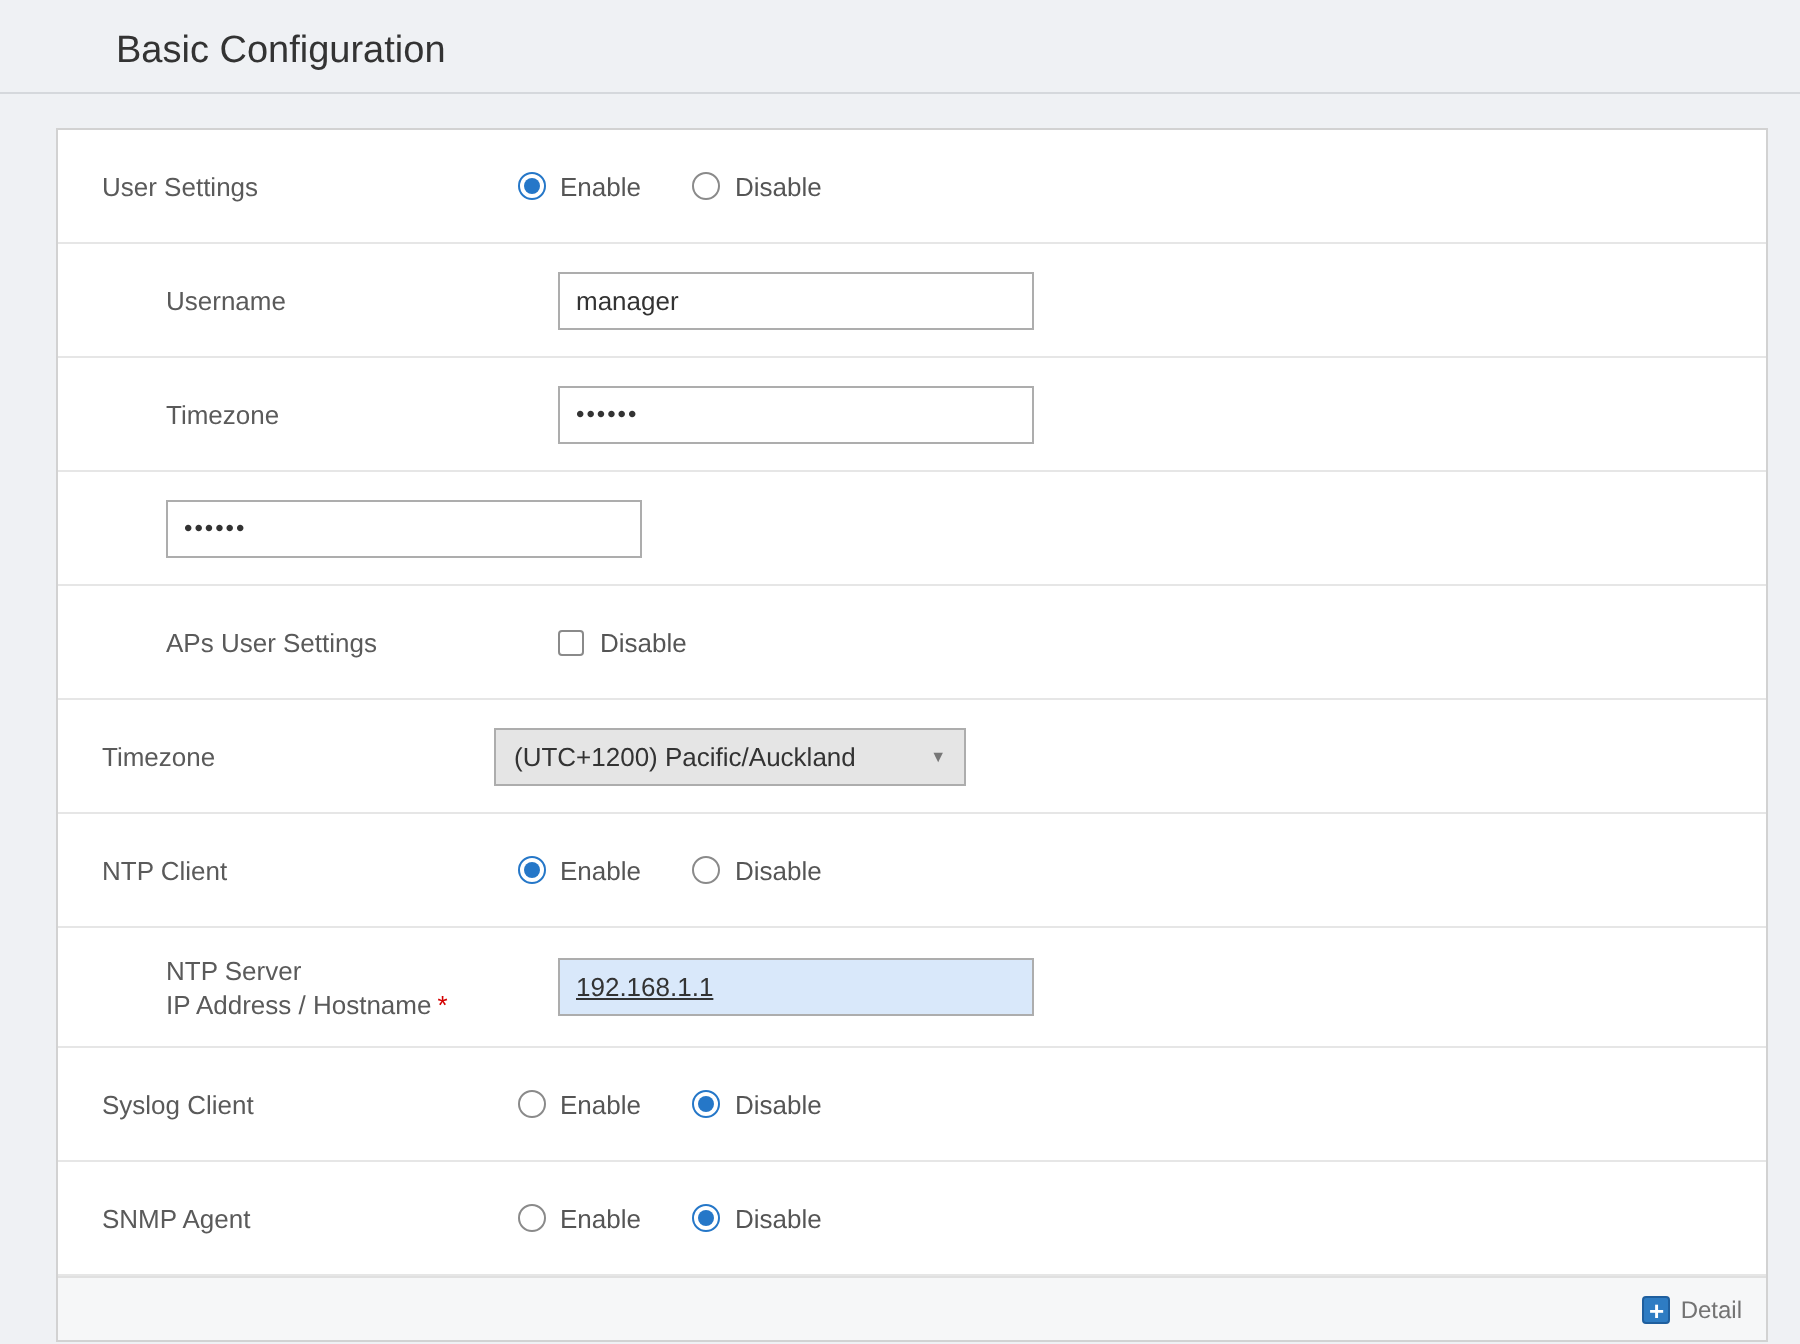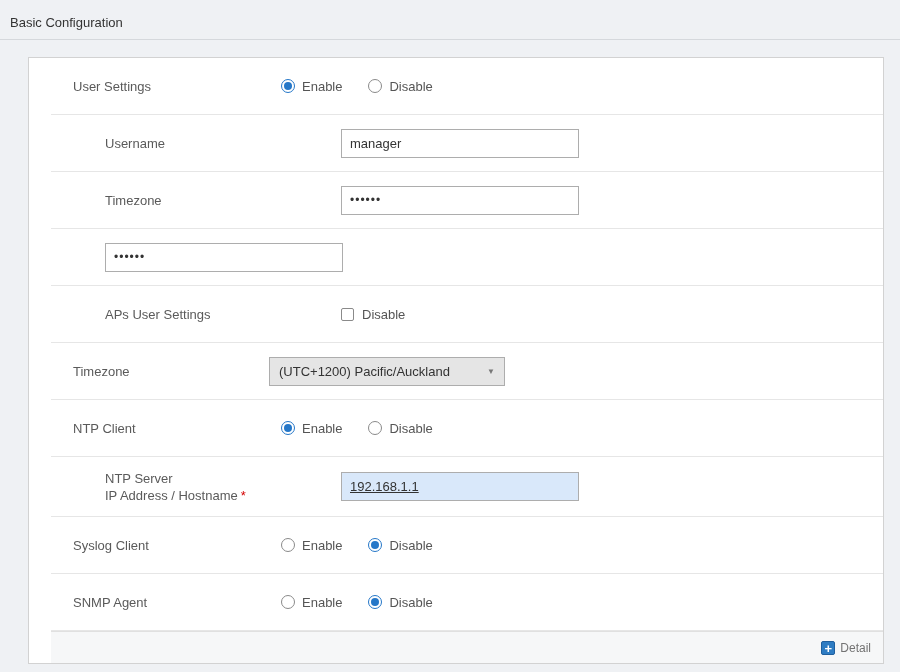--- a/index.html
+++ b/index.html
@@ -7,44 +7,44 @@
   body {
     background: #eff1f4;
     font-family: "Liberation Sans", sans-serif;
     color: #333;
     overflow: hidden;
   }
   .page-header {
     padding: 15px 0 0 10px;
   }
   .page-header h1 {
-    font-size: 13px;
+    font-size: 19px;
     font-weight: 400;
     color: #333;
     padding-bottom: 9px;
+    margin-left: 48px;
   }
   .header-divider {
     border-bottom: 1px solid #d5d8dc;
   }
   .panel {
     width: 856px;
     margin: 17px 16px 0 28px;
     background: #ffffff;
     border: 1px solid #d2d2d2;
-    padding-left: 22px;
   }
   .row {
     display: flex;
     align-items: center;
     min-height: 57px;
     padding-left: 22px;
     border-bottom: 1px solid #e6e6e6;
     background: #fff;
   }
-  .row.sub { padding-left: 54px; gap: 40px; }
+  .row.sub { padding-left: 54px; }
   .row:last-of-type { border-bottom: none; }
   .row-label {
     width: 196px;
     flex: 0 0 196px;
     font-size: 13px;
     color: #5a5a5a;
   }
   .row-label.two-line { line-height: 17px; }
   .required-mark { color: #d40000; margin-left: 3px; }
   .control { display: flex; align-items: center; }

